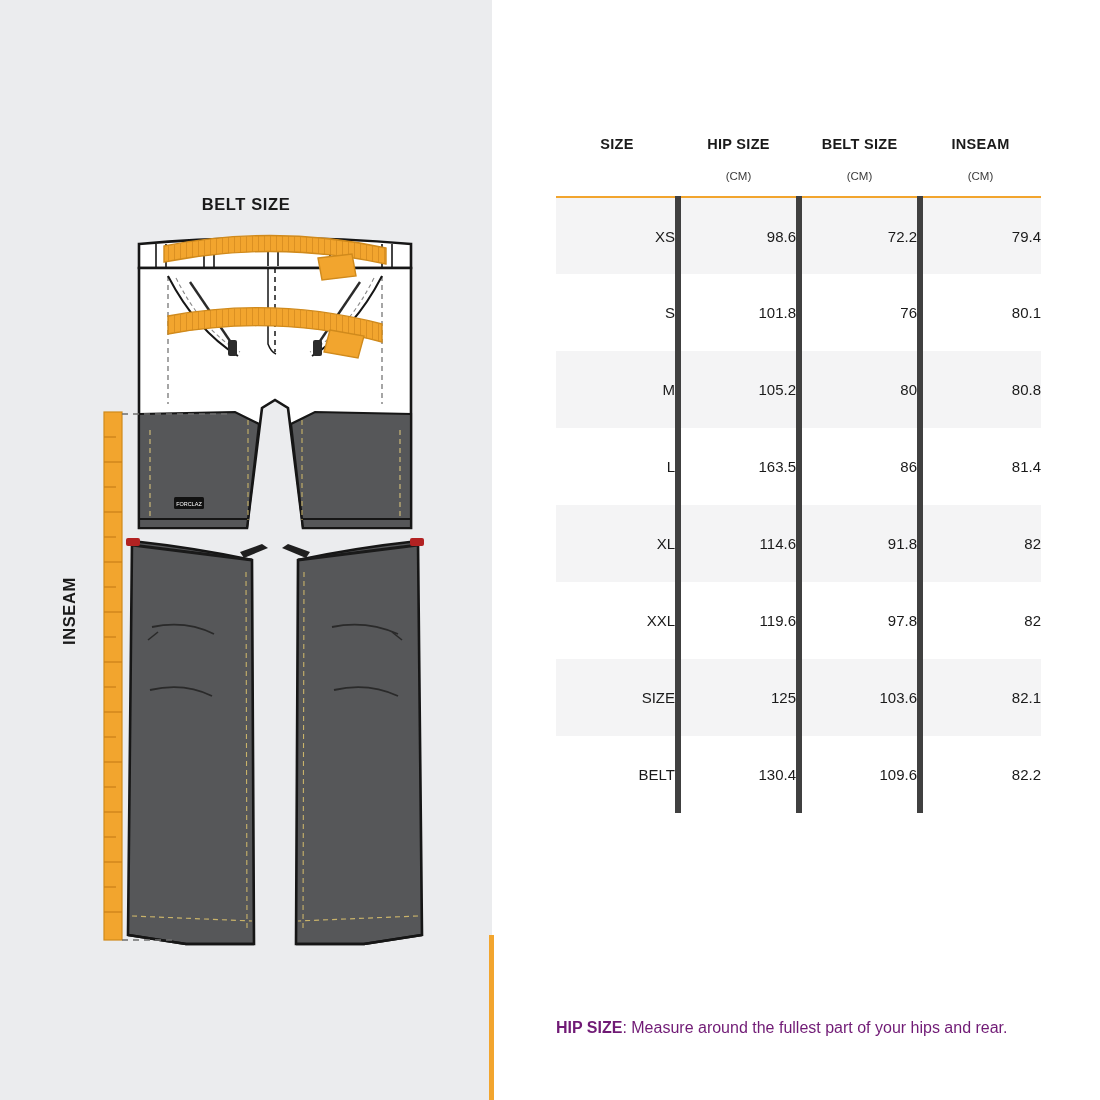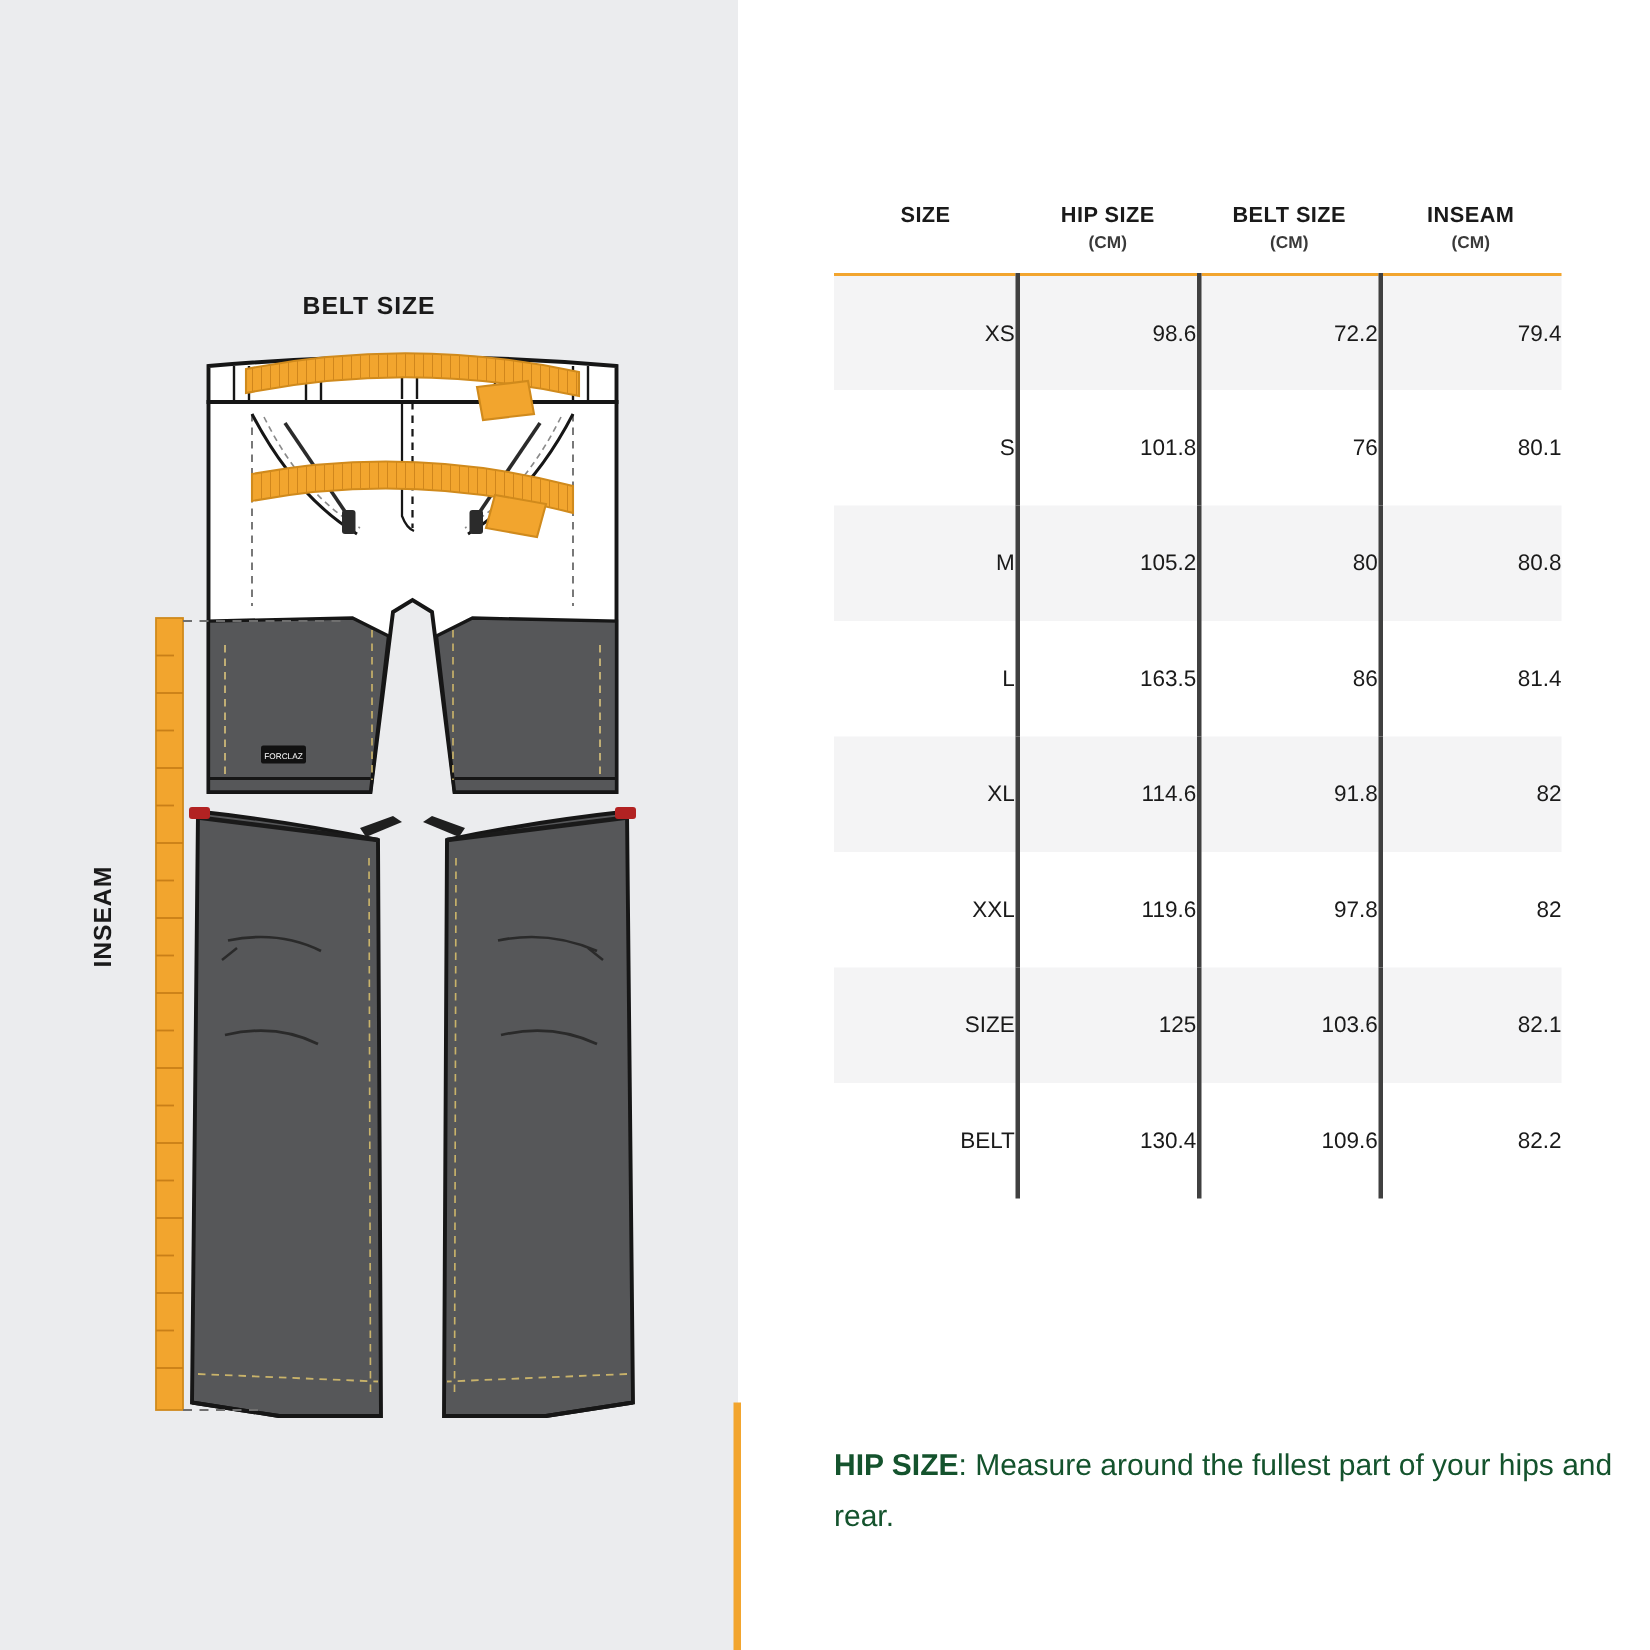--- a/index.html
+++ b/index.html
@@ -90,53 +90,53 @@
     font-weight: bold;
     color: #1a1a1a;
     padding: 6px 0 14px 0;
     text-align: center;
     letter-spacing: .3px;
     vertical-align: top;
   }
   table.size-table th .unit {
     display: block;
     font-size: 11.5px;
-    font-weight: bold;
+    font-weight: normal;
     color: #3a3a3a;
-    margin-top: 4px;
+    margin-top: 18px;
     letter-spacing: 0;
   }
   table.size-table thead tr {
     border-bottom: 2.5px solid #f2a52e;
   }
   table.size-table td {
     font-size: 15px;
     color: #1a1a1a;
     text-align: right;
     height: 77px;
     vertical-align: middle;
   }
   table.size-table tbody tr:nth-child(odd) {
     background: #f4f4f5;
   }
   table.size-table td.col-sep {
-    border-left: 3px solid #404040;
+    border-left: 6px solid #404040;
   }
   table.size-table col.c-size  { width: 122px; }
   table.size-table col.c-hip   { width: 121px; }
   table.size-table col.c-belt  { width: 121px; }
   table.size-table col.c-ins   { width: 121px; }
 
   .notes {
     position: absolute;
-    left: 64px; top: 960px;
+    left: 64px; top: 1014px;
     width: 520px;
-    font-size: 20px;
+    font-size: 16px;
     line-height: 1.72;
-    color: #14532d;
+    color: #701a75;
   }
   .notes b { font-weight: bold; }
 </style>
 </head>
 <body>
 
 <div class="page">
 
   <div class="left-panel">
 

